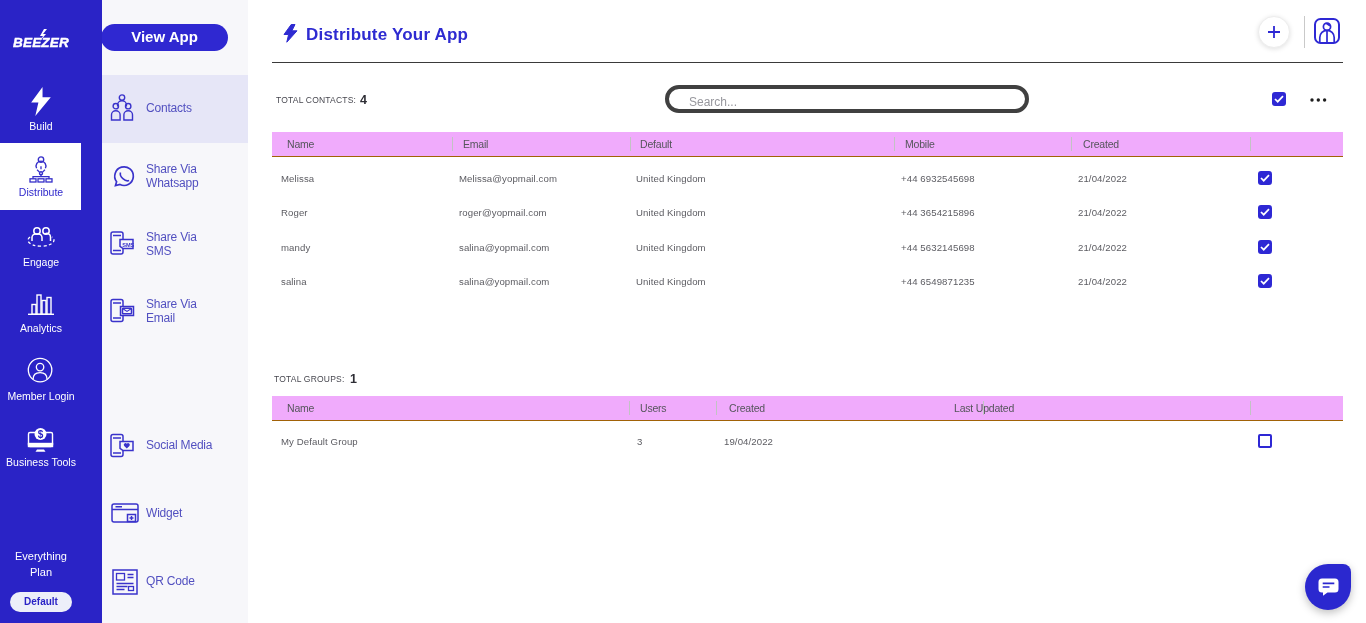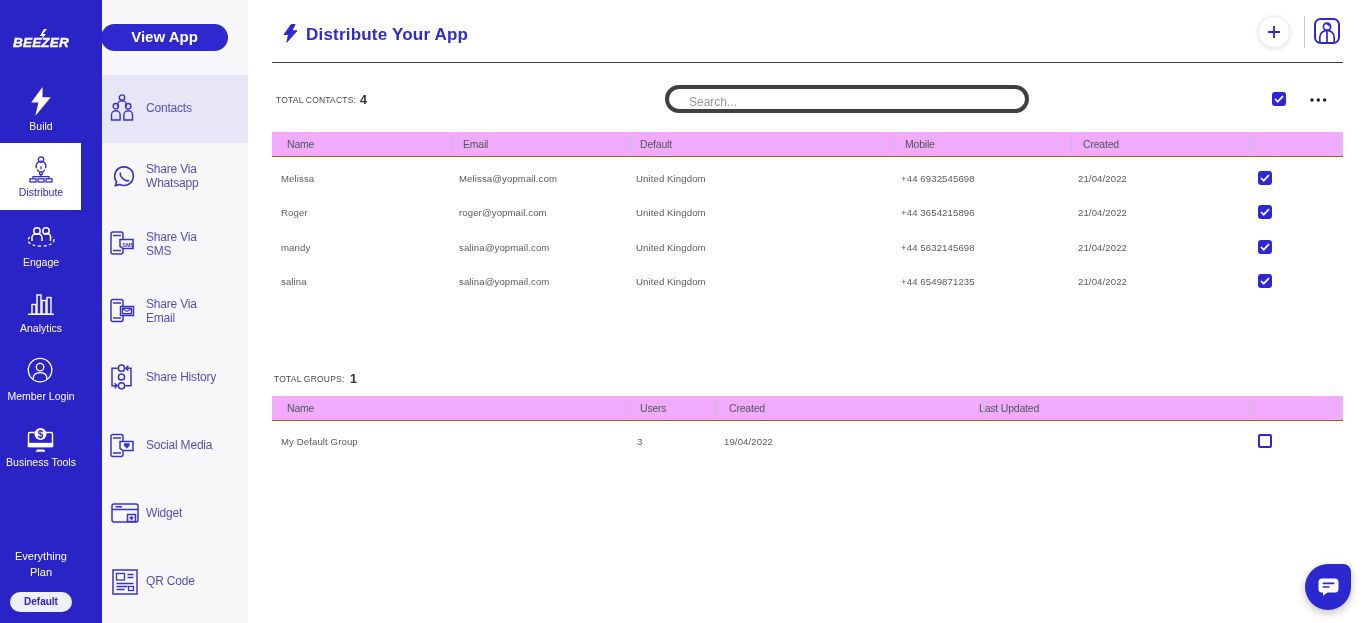--- a/index.html
+++ b/index.html
@@ -79,30 +79,20 @@
     <svg class="micon" style="left:25px;top:20px" width="30" height="27" viewBox="0 0 30 27" fill="none" stroke="#3a33cb" stroke-width="1.5">
       <rect x="4" y="1.5" width="12" height="22" rx="2"></rect>
       <path d="M6 5 H14 M6 20 H14"></path>
       <rect x="13.5" y="8.5" width="13" height="9" fill="#f7f7fa"></rect>
       <rect x="15.5" y="10.3" width="9" height="5.4" rx="0.8"></rect>
       <path d="M15.5 10.5 L20 13.4 L24.5 10.5" stroke-width="1.2"></path>
     </svg>
     <div class="mtext" style="top:20px">Share Via<br>Email</div>
   </div>
 
-  <div class="mitem" style="top:346px">
-    <svg class="micon" style="left:24px;top:18px" width="28" height="28" viewBox="0 0 28 28" fill="none" stroke="#3a33cb" stroke-width="1.5">
-      <circle cx="15.5" cy="4.2" r="3.1"></circle>
-      <circle cx="15.5" cy="13" r="3.1"></circle>
-      <circle cx="15.5" cy="21.8" r="3.1"></circle>
-      <path d="M11.8 4.2 H6 V21.8 H10.6 M8.6 19.3 L11.1 21.8 L8.6 24.3"></path>
-      <path d="M19.2 21.8 H25 V4.2 H20.4 M22.4 1.7 L19.9 4.2 L22.4 6.7"></path>
-    </svg>
-    <div class="mtext" style="top:25px">Share History</div>
-  </div>
 
   <div class="mitem" style="top:414px">
     <svg class="micon" style="left:25px;top:19px" width="30" height="27" viewBox="0 0 30 27" fill="none" stroke="#3a33cb" stroke-width="1.5">
       <rect x="4" y="1.5" width="12" height="22" rx="2"></rect>
       <path d="M6 5 H14 M6 20 H14"></path>
       <path d="M13 8.5 h13 v9 h-10 l-3 -2.2 z" fill="#f7f7fa"></path>
       <path d="M19.8 15.6 l-2.6-2.6 a1.7 1.7 0 0 1 2.6-2.2 a1.7 1.7 0 0 1 2.6 2.2 z" fill="#3a33cb" stroke="none"></path>
     </svg>
     <div class="mtext" style="top:25px">Social Media</div>
   </div>
@@ -276,21 +266,21 @@
         <path d="M1 4 L3.7 6.7 L9 1.2" stroke="#fff" stroke-width="1.7" fill="none"></path>
       </svg>
     </div>
 
   <div class="lab" style="left:26px;top:374px">TOTAL GROUPS:</div>
   <div class="lab num" style="left:102px;top:372px">1</div>
   <div class="thead" style="top:396px">
     <div class="th" style="left:15px">Name</div>
     <div class="th" style="left:368px">Users</div>
     <div class="th" style="left:457px">Created</div>
-    <div class="th" style="left:707px">Last Updated</div>
+    <div class="th" style="left:682px">Last Updated</div>
     <div class="tdv" style="left:357px"></div>
     <div class="tdv" style="left:444px"></div>
     <div class="tdv" style="left:711px"></div>
     <div class="tdv" style="left:978px"></div>
   </div>
   <div class="cell" style="left:33px;top:435px">My Default Group</div>
   <div class="cell" style="left:389px;top:435px">3</div>
   <div class="cell" style="left:476px;top:435px">19/04/2022</div>
   <div class="abs" style="left:1010px;top:434px;width:14px;height:14px;border:2px solid #2e28d4;border-radius:2px;background:#fff"></div>
 </div>

